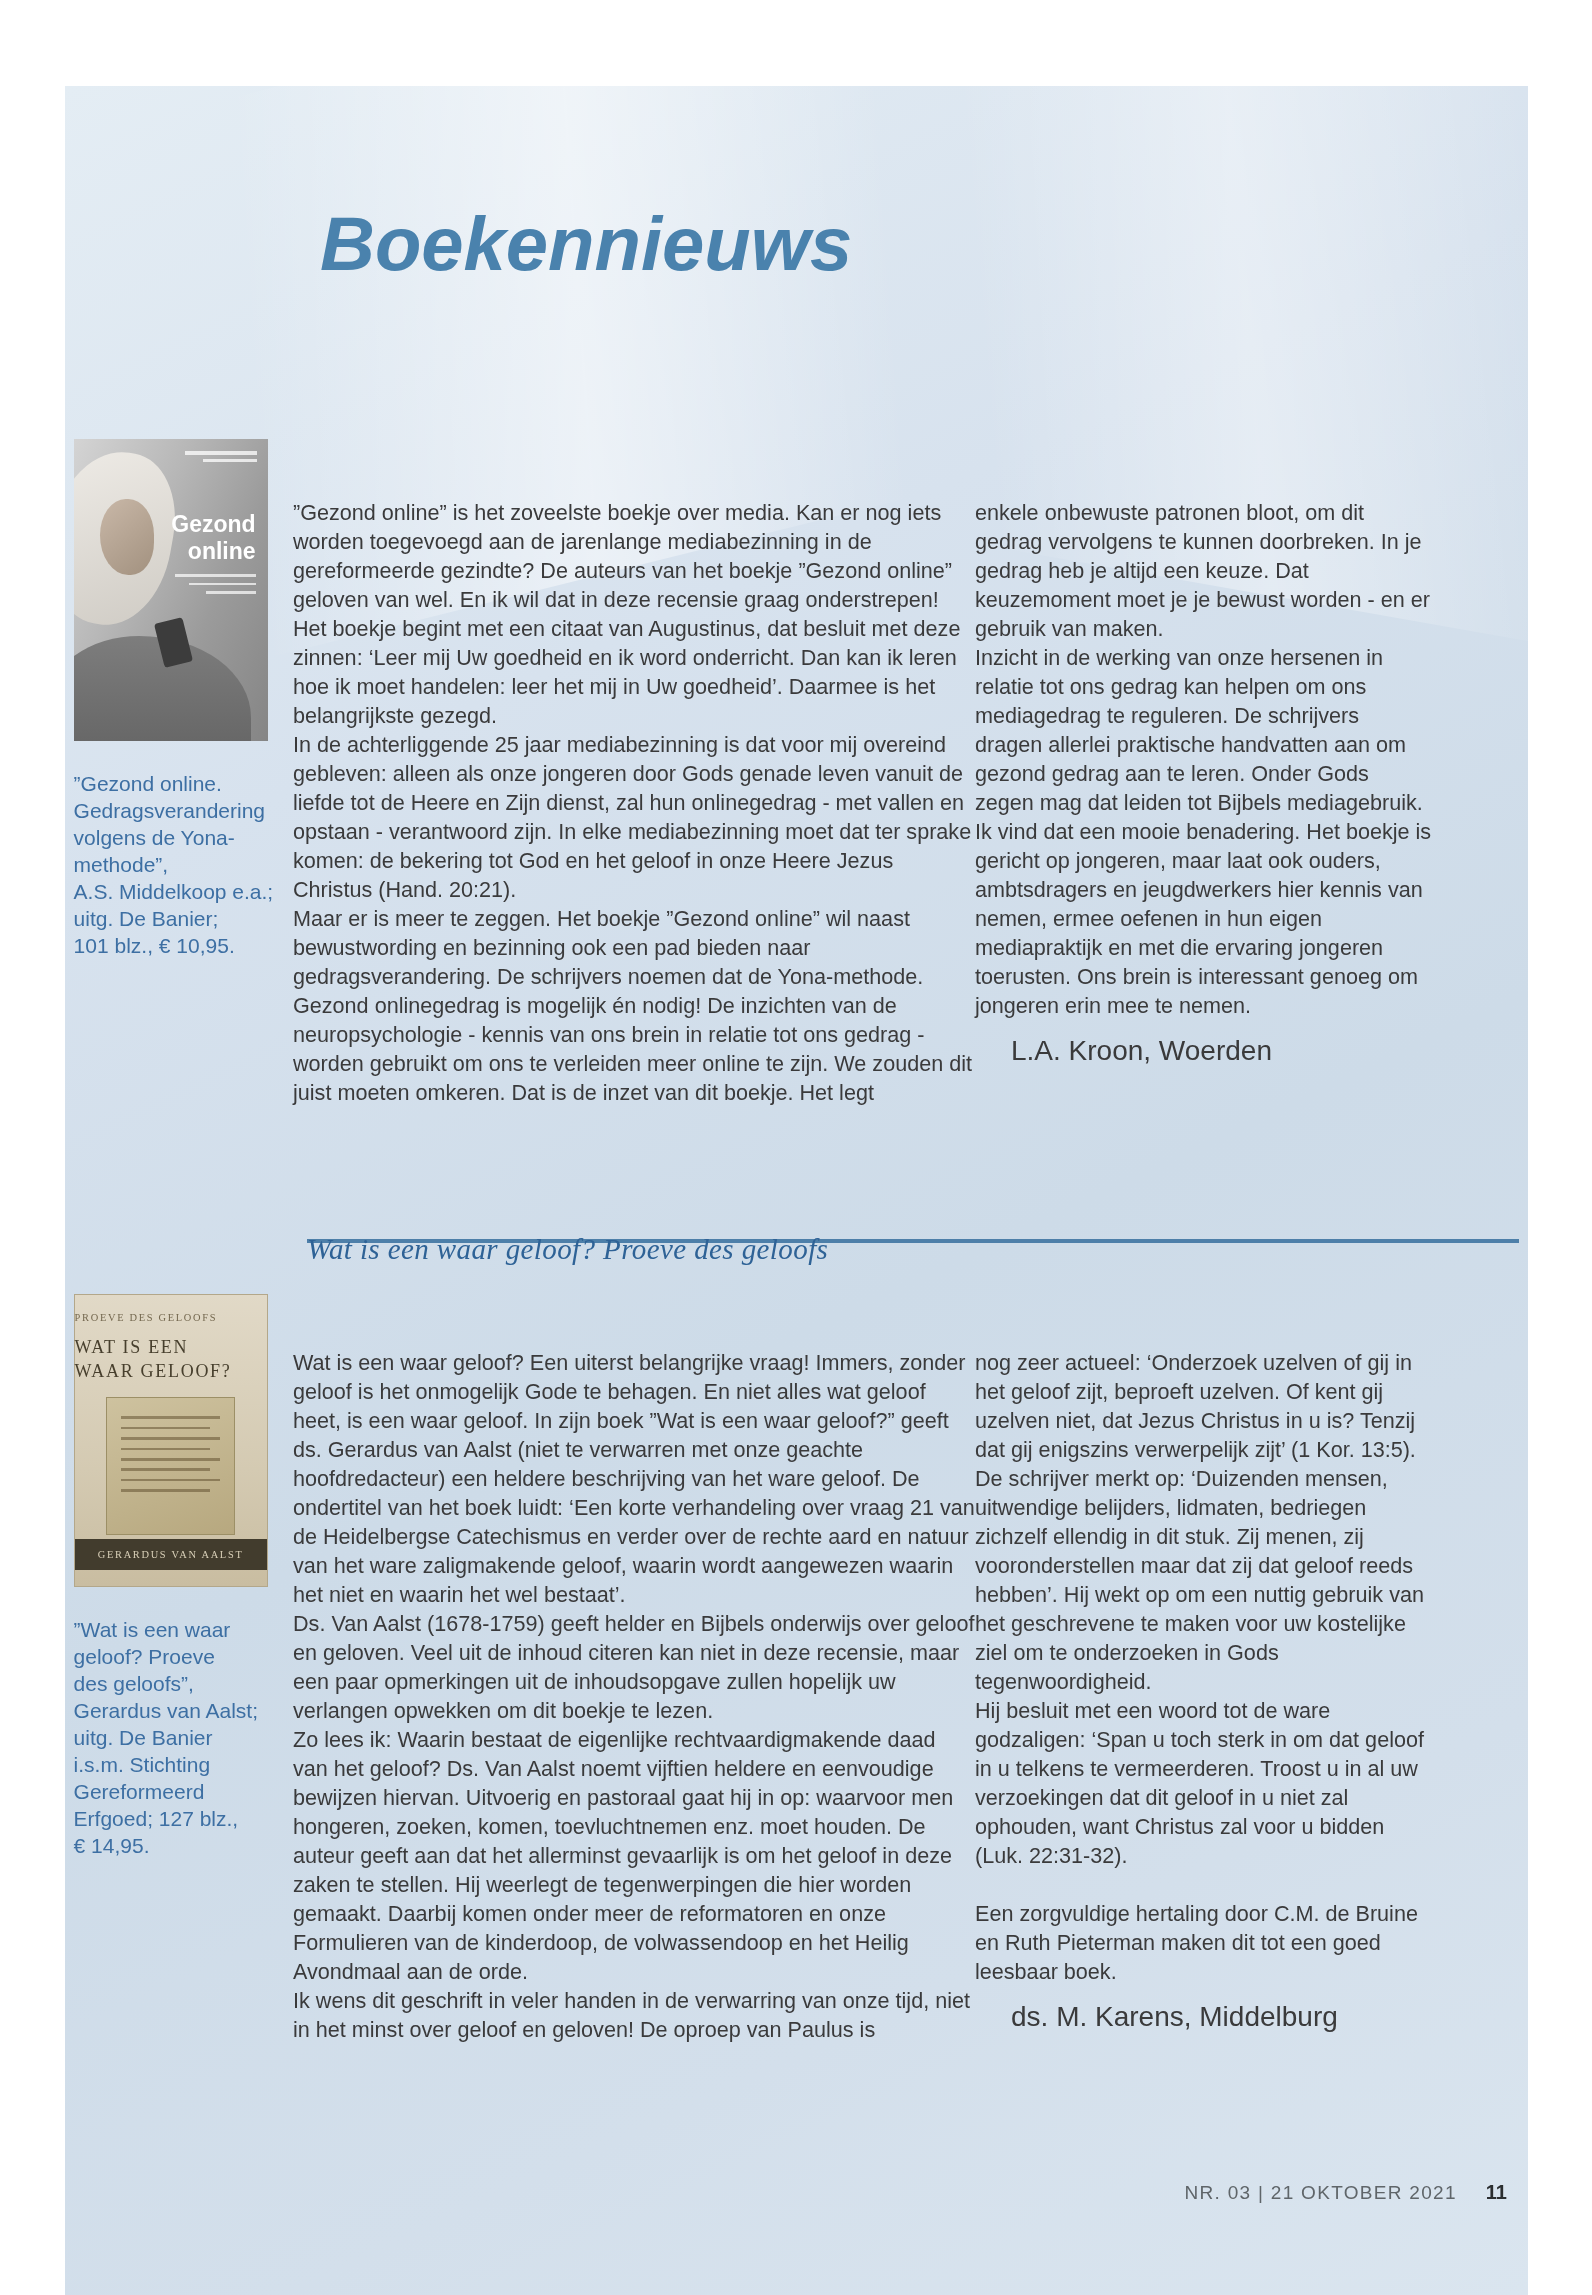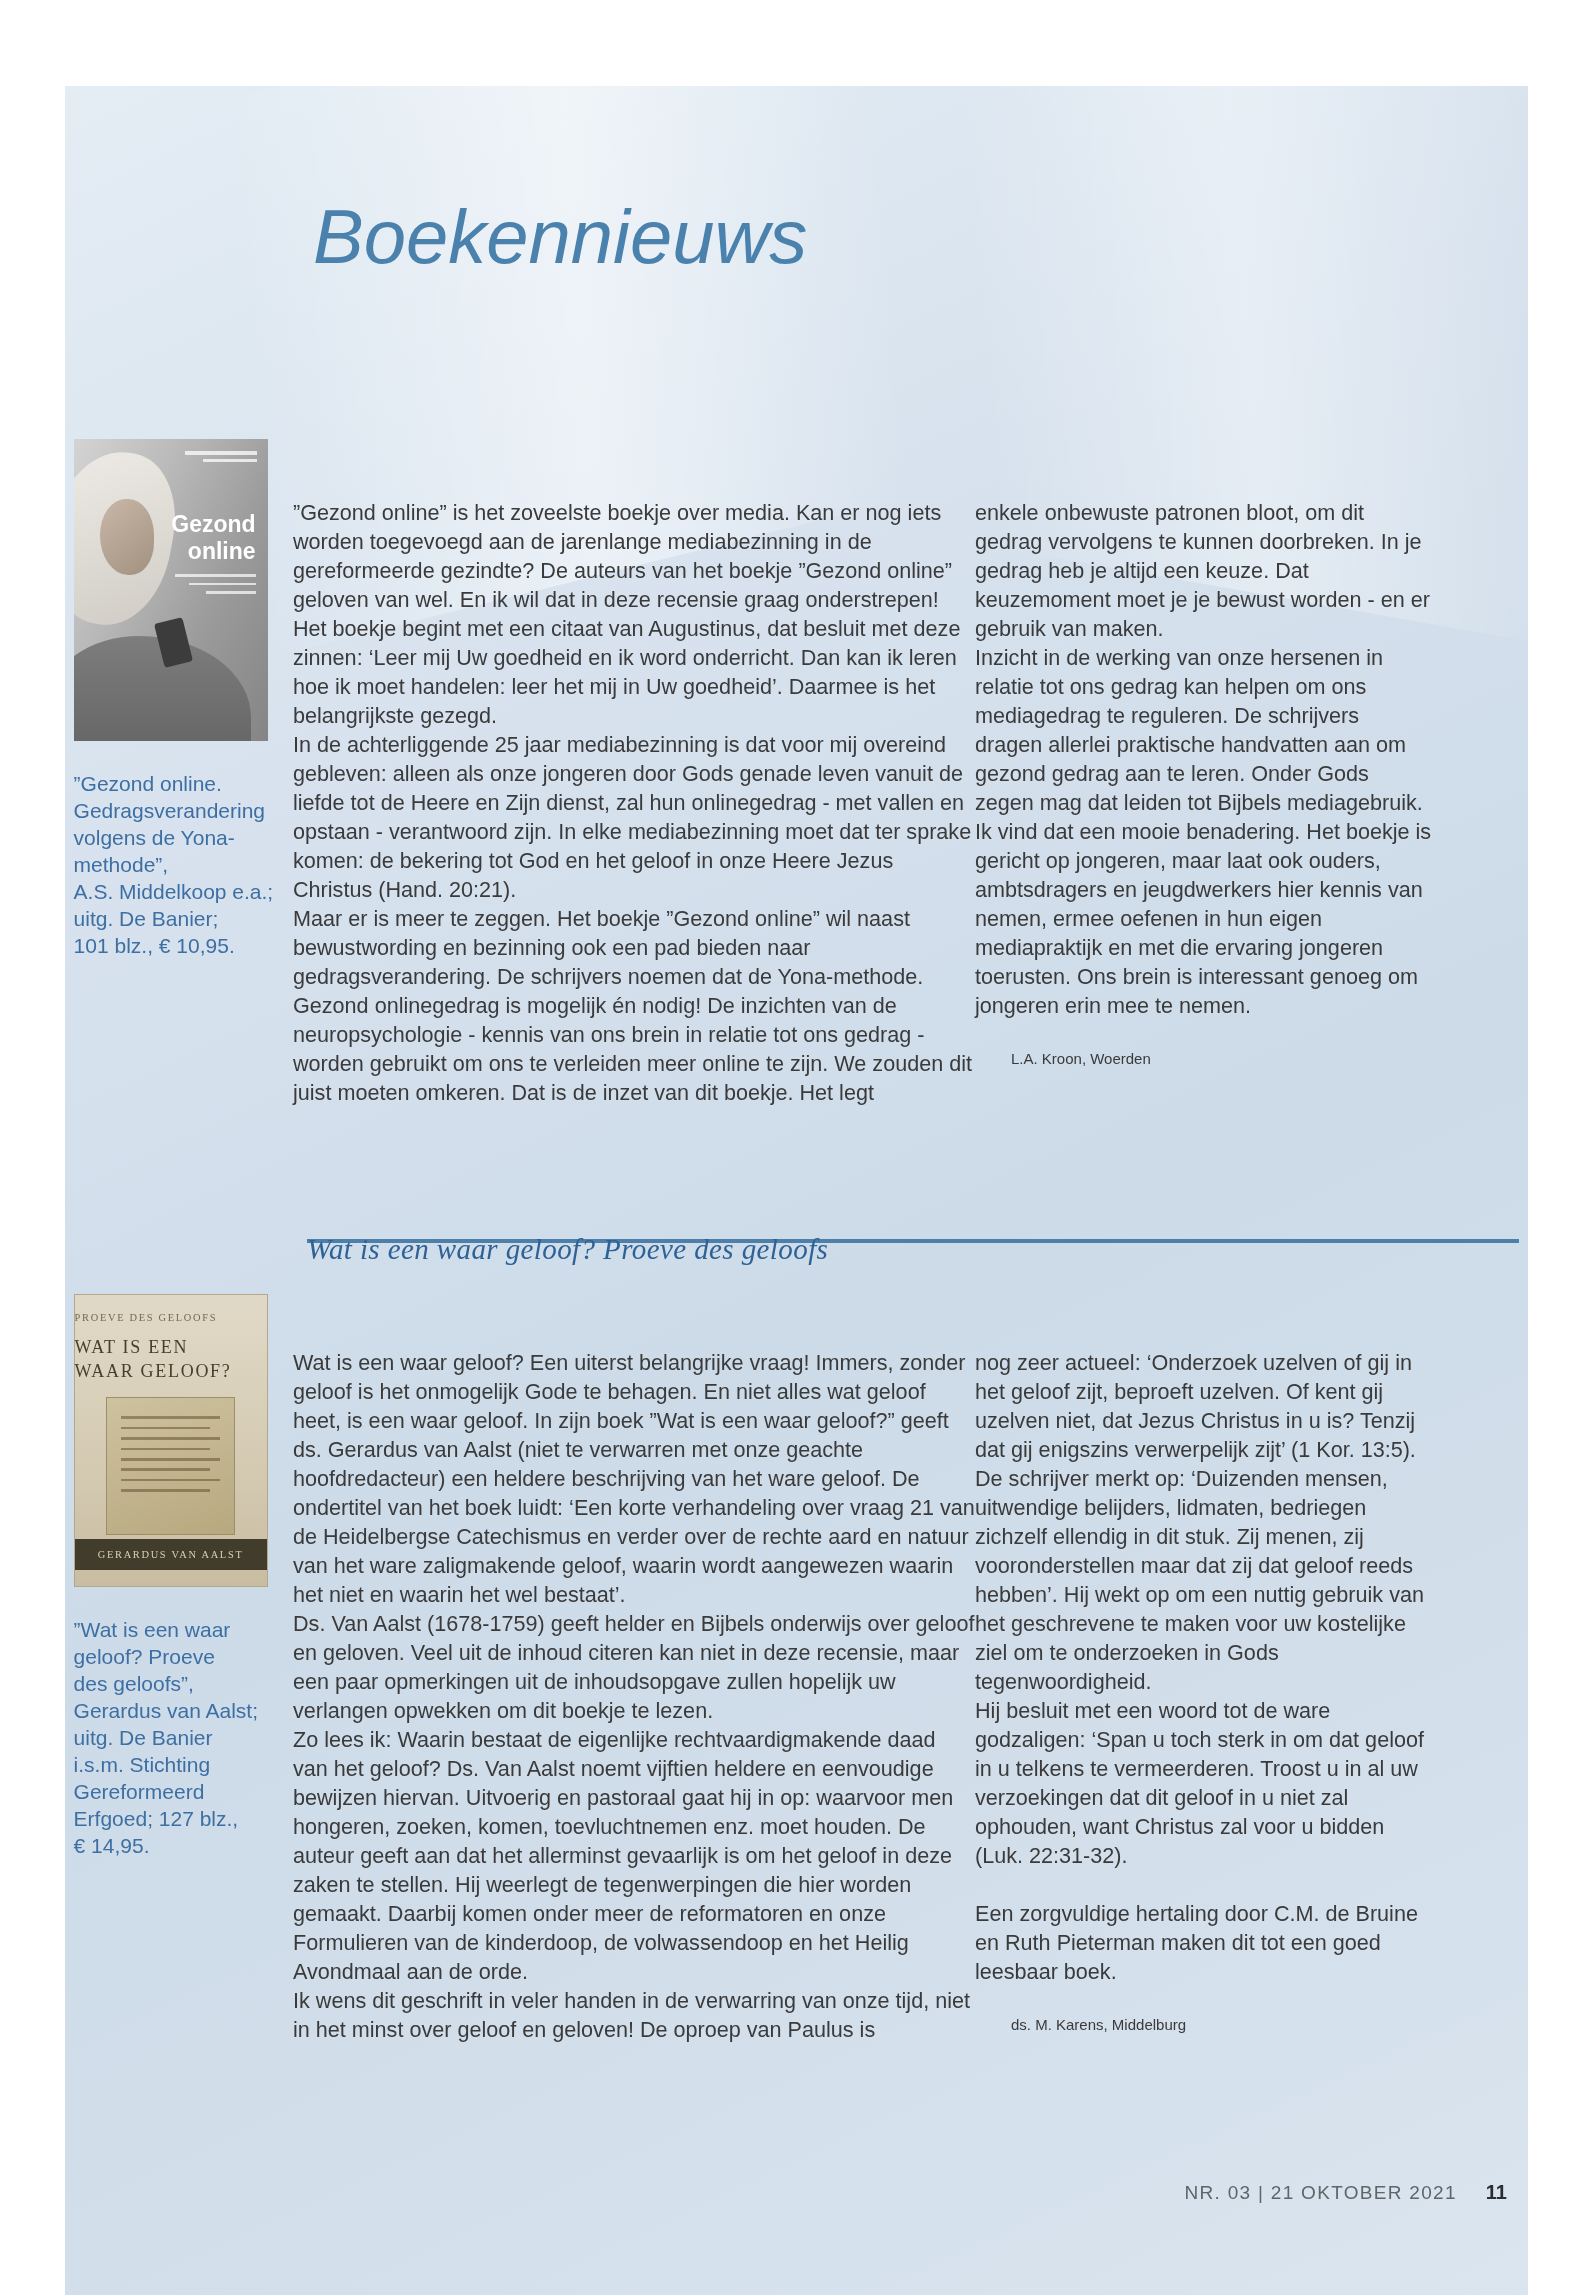--- a/index.html
+++ b/index.html
@@ -14,22 +14,22 @@
   }
   .wm{position:absolute;pointer-events:none;}
   .wm1{top:-78px;left:121px;width:880px;height:552px;
     background:linear-gradient(100deg,rgba(255,255,255,0) 10%,rgba(255,255,255,.5) 45%,rgba(255,255,255,0) 78%);
     transform:rotate(-14deg);}
   .wm2{top:-121px;right:-69px;width:708px;height:621px;
     background:linear-gradient(255deg,rgba(255,255,255,0) 15%,rgba(255,255,255,.38) 50%,rgba(255,255,255,0) 82%);
     transform:rotate(10deg);}
 
   .page-title{
-    position:absolute;left:243px;top:102px;margin:5px;
-    font-family:"Liberation Sans",sans-serif;font-style:italic;font-weight:normal;
+    position:absolute;left:243px;top:102px;margin:12px;
+    font-family:"Liberation Sans",sans-serif;font-style:italic;font-weight:bold;
     font-size:76px;line-height:1.15;color:#4a82ad;letter-spacing:0px;
   }
 
   .review-heading{
     position:absolute;left:242px;margin:0;
     font-family:"Liberation Serif",serif;font-style:italic;font-weight:normal;
     font-size:29px;line-height:38px;color:#2e6296;letter-spacing:0.4px;
   }
   .heading1{top:333px;}
   .heading2{top:1144px;}
@@ -46,21 +46,21 @@
   .cols{
     position:absolute;left:228px;width:1212px;
     display:grid;grid-template-columns:682px 457px;
   }
   .cols1{top:412px;}
   .cols2{top:1262px;}
   .bodycol{
     font-size:21.6px;line-height:29px;color:#3a3a3b;
   }
   .signature{
-    margin-top:24px;padding-left:36px;font-size:15px;line-height:29px;color:#3a3a3b;
+    margin-top:16px;padding-left:36px;font-size:28px;line-height:29px;color:#3a3a3b;
   }
 
   .divider{
     position:absolute;left:242px;top:1153px;width:1212px;height:3.5px;background:#4d7fa9;
   }
 
   
   .cover-photo{
     width:194px;height:302px;position:relative;overflow:hidden;
     background:linear-gradient(115deg,#d4d4d4 0%,#b7b7b7 35%,#9b9b9b 65%,#858585 100%);

